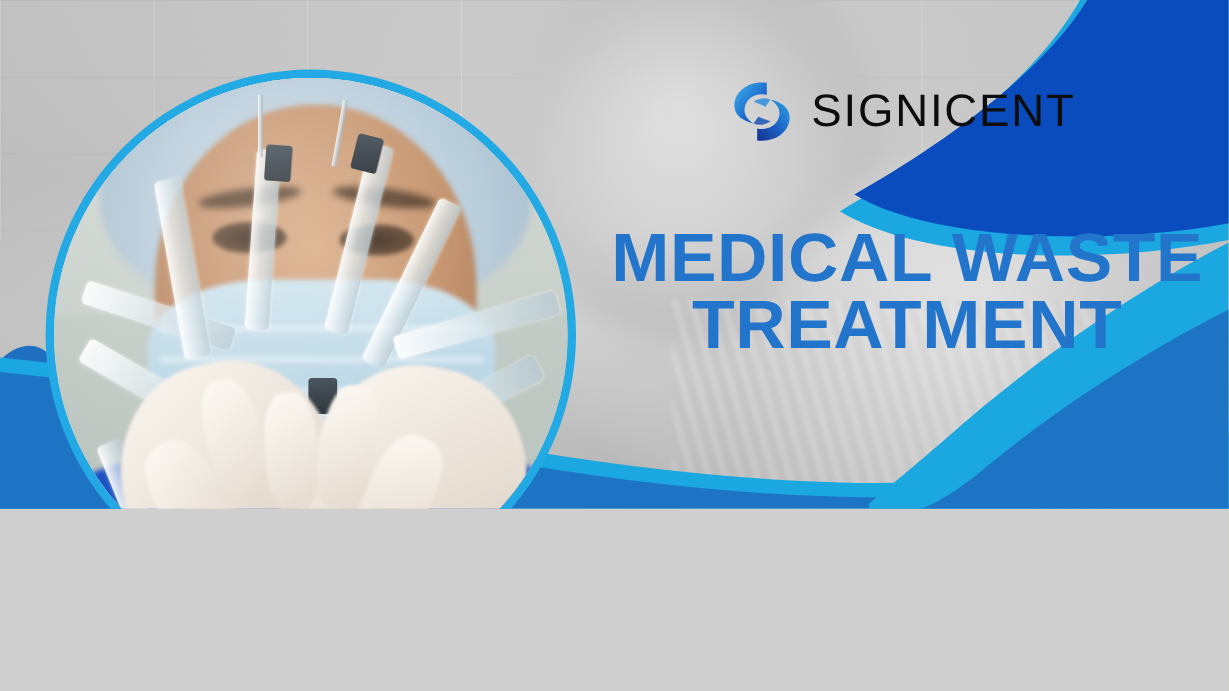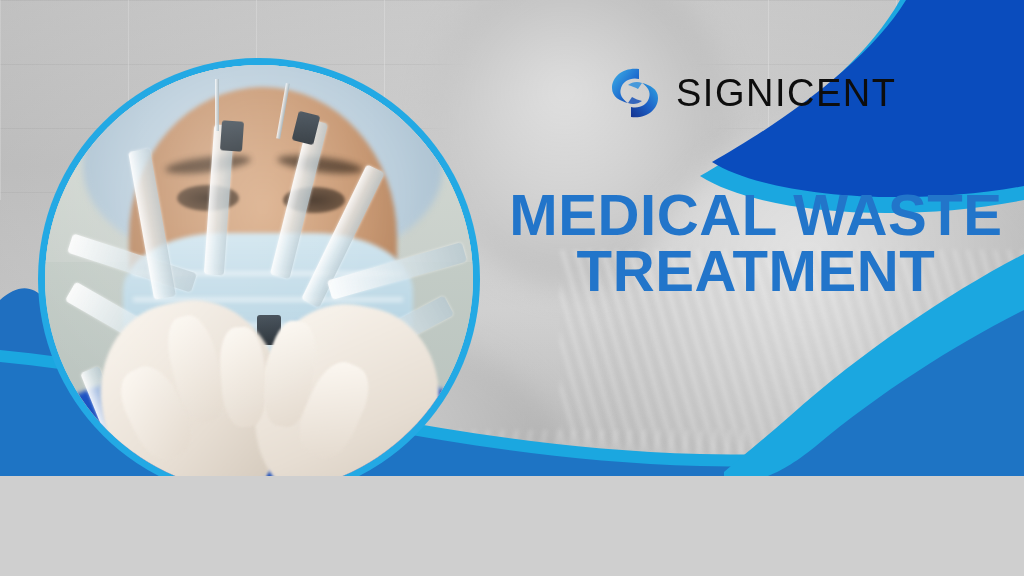--- a/index.html
+++ b/index.html
@@ -1,21 +1,21 @@
 <!DOCTYPE html>
 <html><head>
 <meta charset="utf-8">
 <style>
   html,body{margin:0;padding:0;}
   body{
     width:1024px;height:576px;overflow:hidden;
     font-family:"Liberation Sans","DejaVu Sans",sans-serif;
     background:#cfcfcf;
   }
-  .stage{position:relative;width:1024px;height:476px;overflow:hidden;background:#bef264;}
+  .stage{position:relative;width:1024px;height:424px;overflow:hidden;background:#bef264;}
 
   
   .bg-photo{position:absolute;inset:0;overflow:hidden;}
   .bg-base{
     position:absolute;inset:0;
     background:
       linear-gradient(180deg,#d2d2d2 0%,#c6c6c6 35%,#cfcfcf 65%,#bfbfbf 100%);
   }
   .bg-tiles{
     position:absolute;left:0;top:0;width:1024px;height:200px;opacity:.5;

